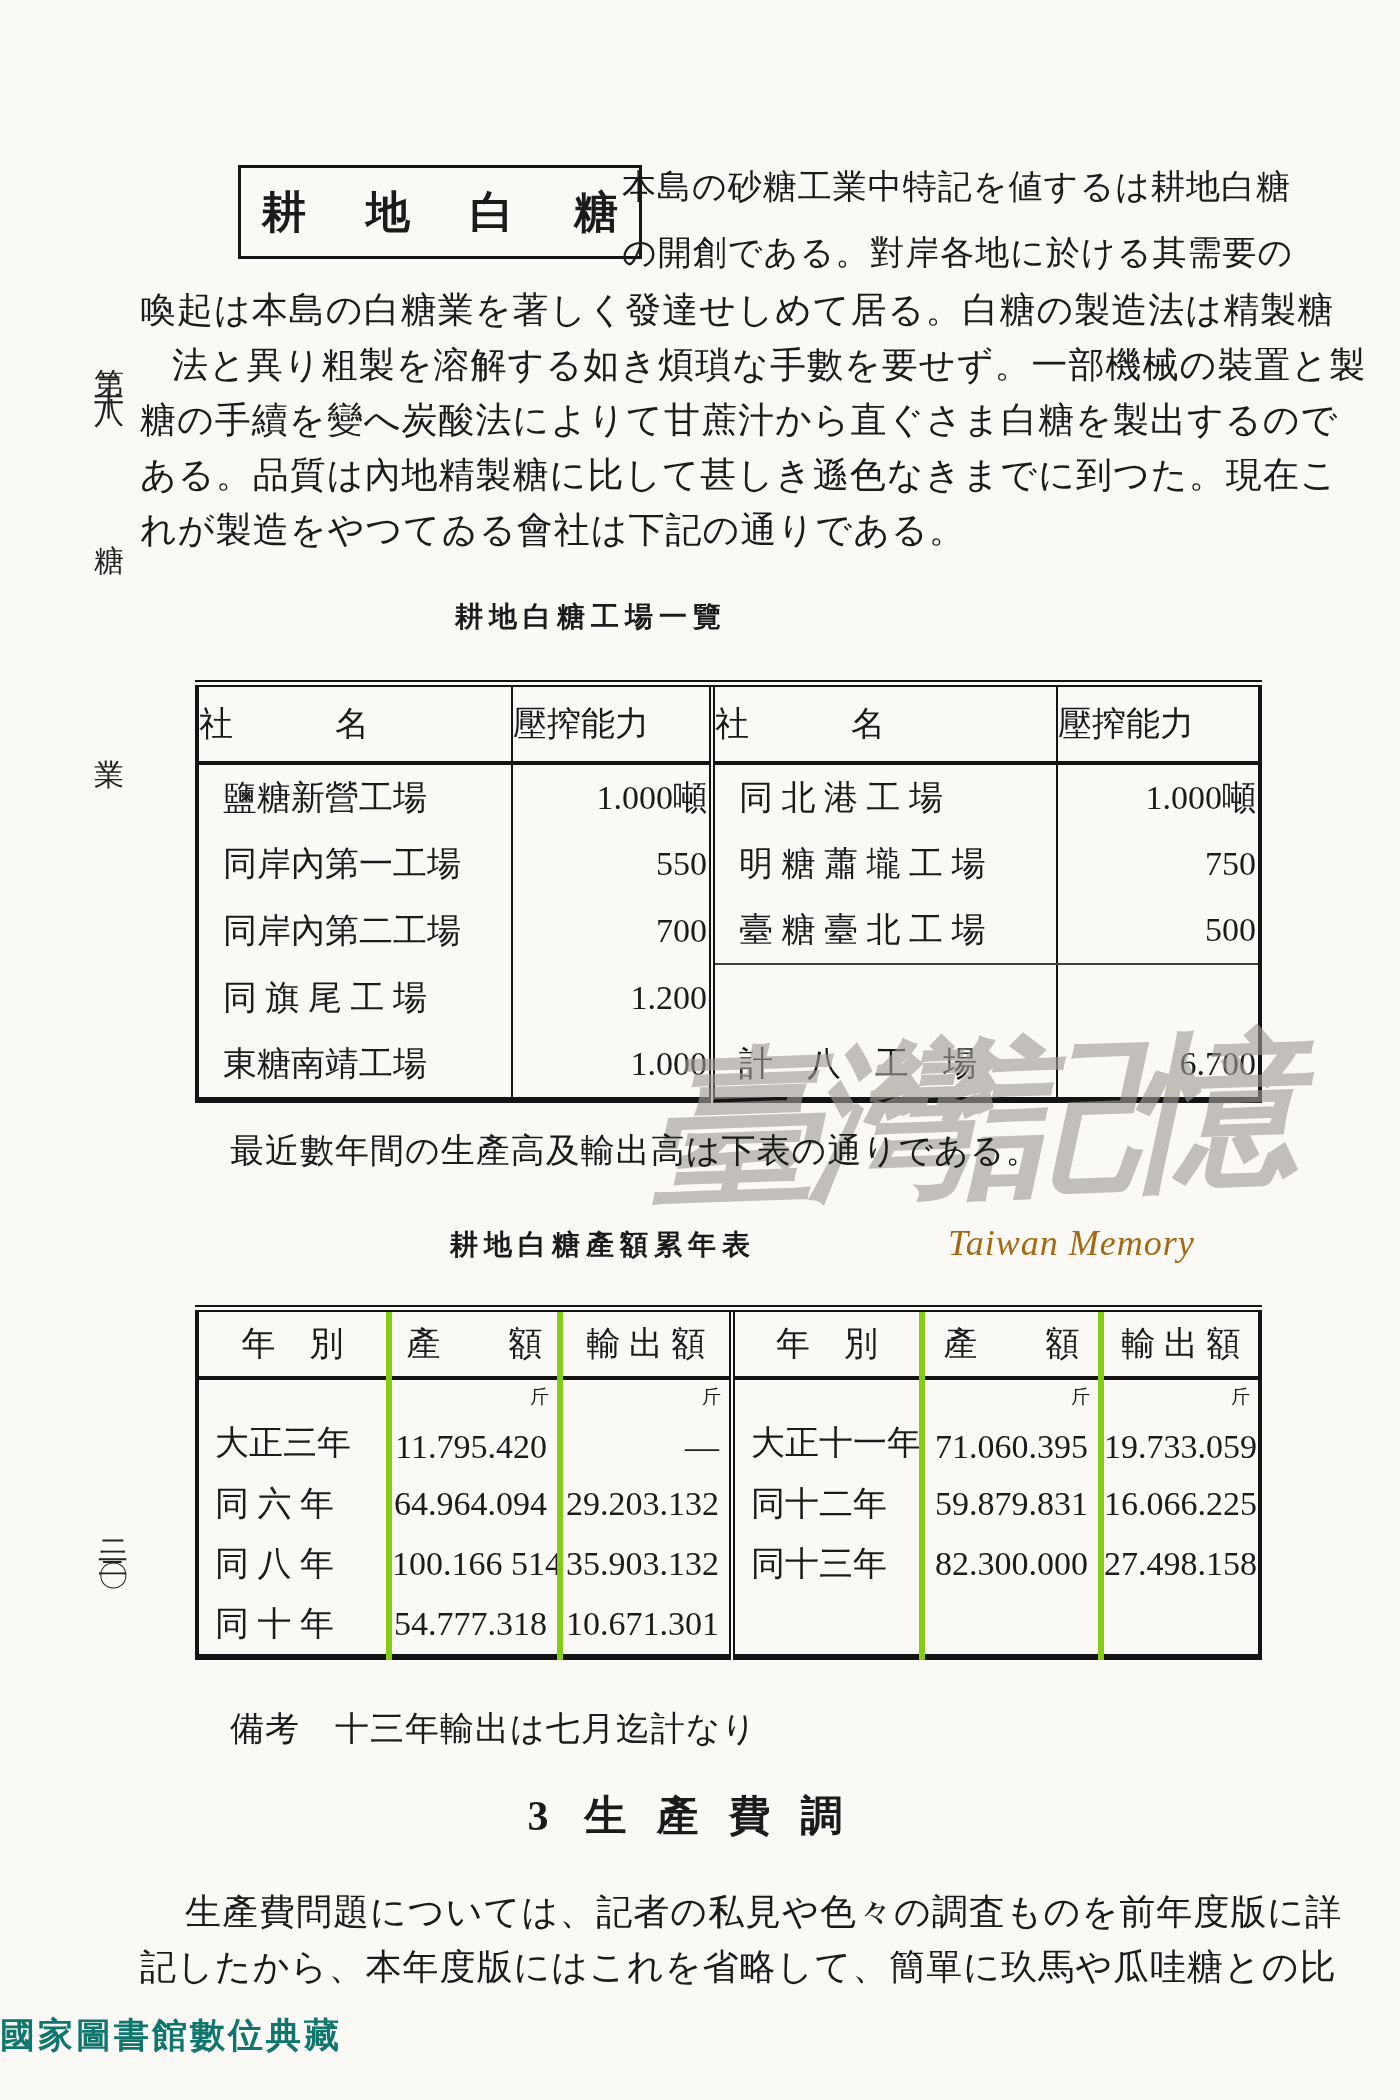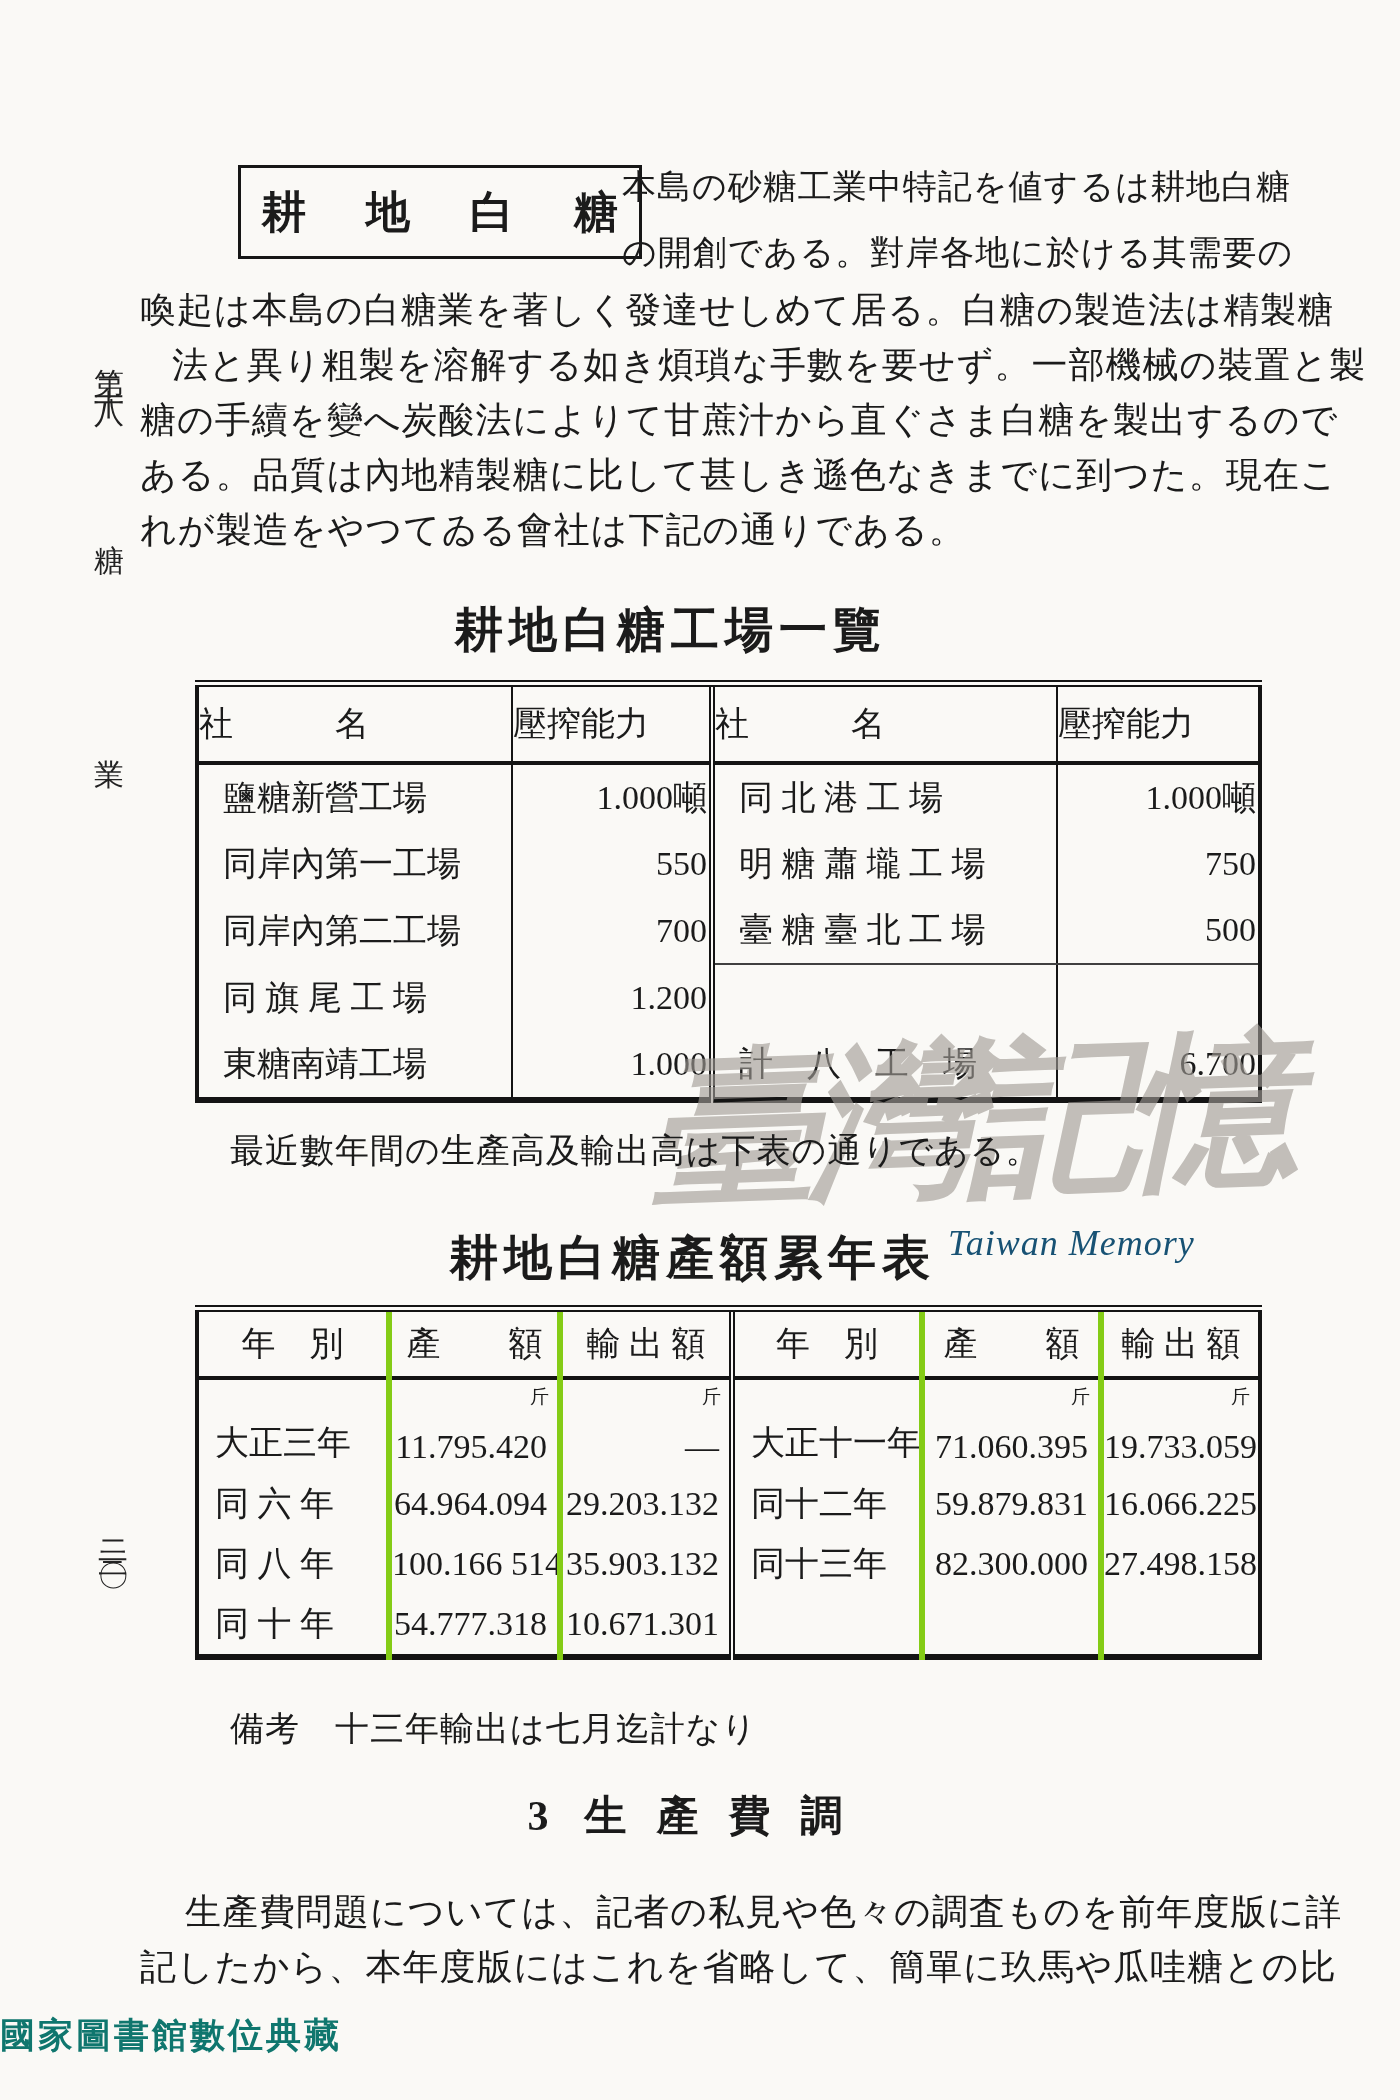--- a/index.html
+++ b/index.html
@@ -32,21 +32,21 @@
   }
   .intro-line {
     position:absolute;
     font-size:36px;
     white-space:nowrap;
     letter-spacing:1px;
     line-height:1;
   }
   .table-title {
     position:absolute;
-    font-size:48px; font-weight:bold;
+    font-size:28px; font-weight:bold;
     letter-spacing:6px;
     white-space:nowrap;
     text-align:right;
   }
   table.sheet {
     position:absolute;
     border-collapse:collapse;
     table-layout:fixed;
     background:transparent;
   }
@@ -95,21 +95,21 @@
     font-size:168px; font-weight:bold; font-style:italic;
     color:#a09b95; opacity:0.62;
     letter-spacing:-8px;
     transform:rotate(-2deg);
     white-space:nowrap;
     pointer-events:none;
   }
   .wm-en {
     position:absolute; left:948px; top:1222px;
     font-size:36px; font-style:italic;
-    color:#0c4a6e; opacity:0.95;
+    color:#a16207; opacity:0.95;
     letter-spacing:1px;
     white-space:nowrap;
     pointer-events:none;
   }
   .footer {
     position:absolute; top:2012px; left:0; width:100%;
     text-align:left;
     font-size:35px; font-weight:600;
     color:#0f766e; letter-spacing:3px;
   }

